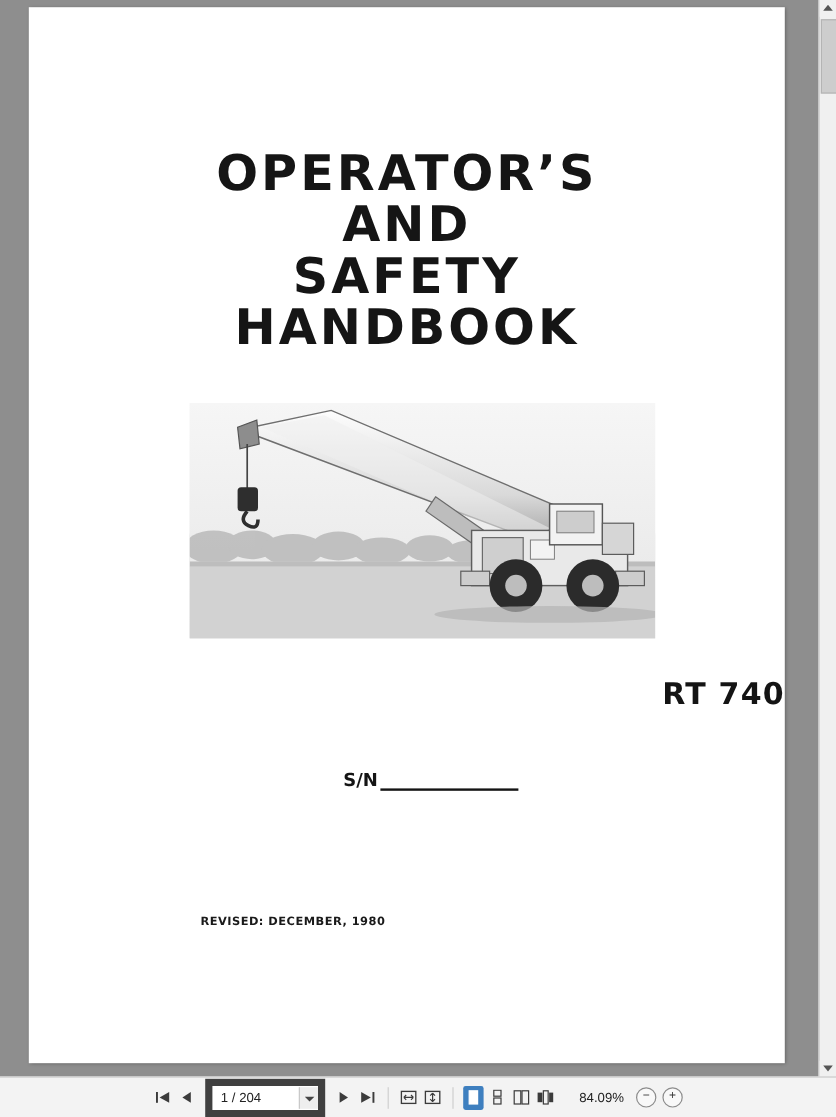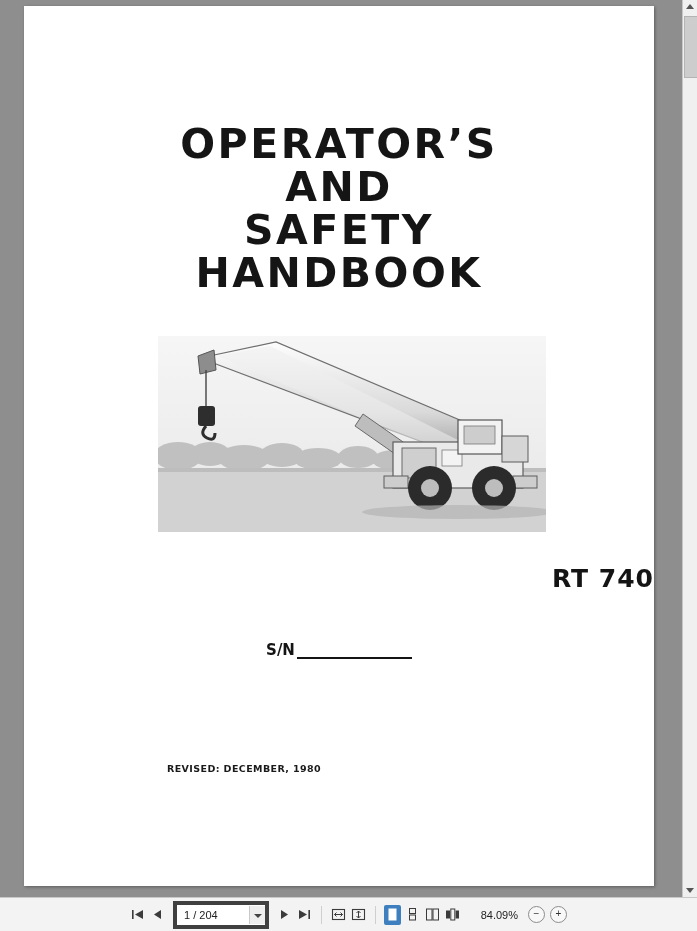--- a/index.html
+++ b/index.html
@@ -90,20 +90,21 @@
   .serial {
     position: absolute;
     top: 635px;
     left: 0;
     width: 100%;
     text-align: center;
     font-family: "DejaVu Sans", sans-serif;
     font-weight: bold;
     font-size: 15px;
     color: #141414;
+    padding-left: 20px;
   }
   .serial .sn-rule {
     display: inline-block;
     width: 115px;
     border-bottom: 2px solid #141414;
     height: 12px;
     margin-left: 2px;
     vertical-align: bottom;
   }
 
@@ -173,21 +174,21 @@
     font-size: 11px;
     background: transparent;
     border: none;
     cursor: default;
   }
   .tb-btn svg { display: block; }
   .page-field {
     display: flex;
     align-items: center;
     height: 20px;
-    border: 4px solid #404040;
+    border: 6px solid #404040;
     background: #fff;
     margin: 0 4px;
     padding: 0;
   }
   .page-field .pf-text {
     font-size: 11px;
     color: #222;
     padding: 0 7px;
     min-width: 58px;
     line-height: 18px;

